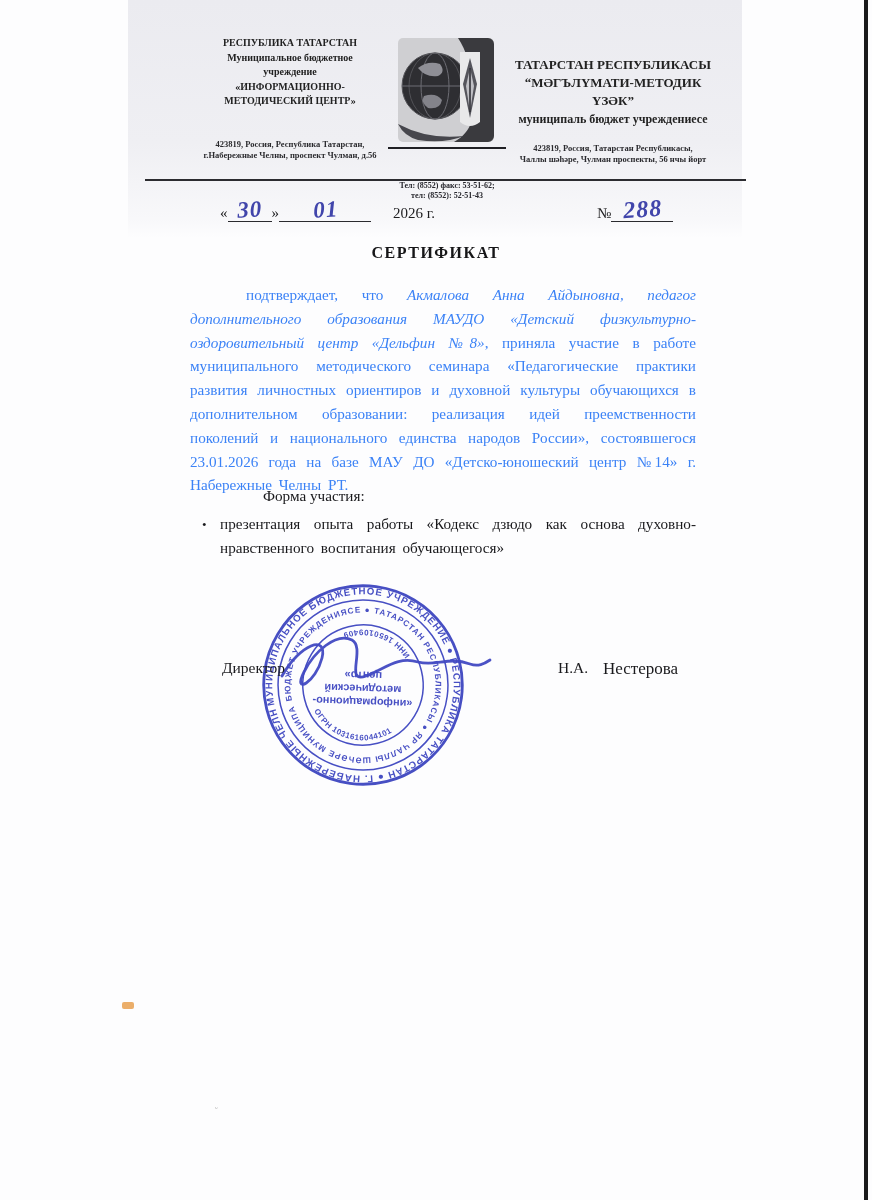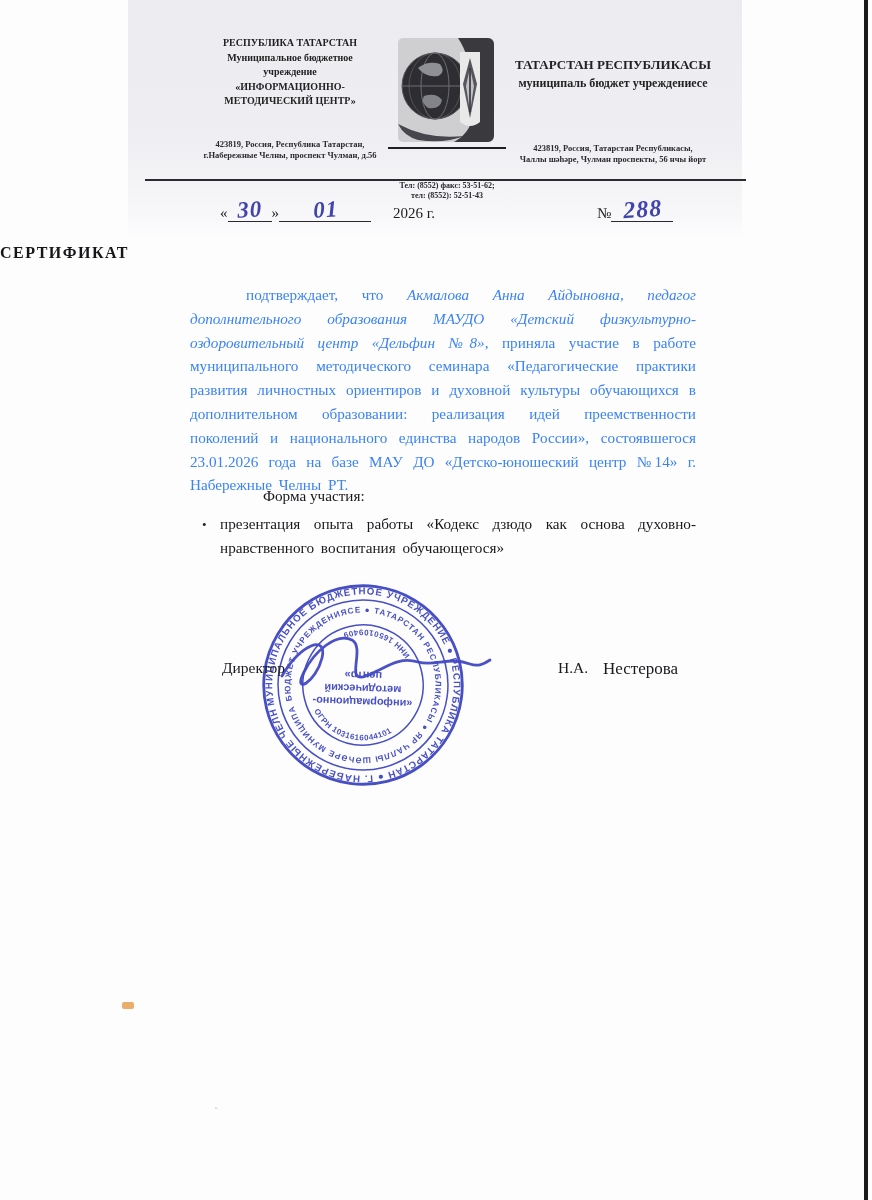--- a/index.html
+++ b/index.html
@@ -36,21 +36,21 @@
   .blank-month{width:92px;}
   .blank-num{width:62px;}
   .hand{
     font-family:"Liberation Serif", serif;font-style:italic;
     color:#4145ab;font-size:23px;font-weight:bold;letter-spacing:1px;
     display:inline-block;transform:rotate(-4deg) translateY(2px);
   }
   .num-row{left:597px;top:192px;height:30px;display:flex;align-items:flex-end;font-size:15px;}
   .num-row .hand{font-size:24px;}
   
-  .title{left:0;top:244px;width:872px;text-align:left;font-size:16px;font-weight:bold;letter-spacing:1.5px;color:#161618;}
+  .title{left:0;top:244px;width:872px;text-align:center;font-size:16px;font-weight:bold;letter-spacing:1.5px;color:#161618;}
   
   .body-par{
     left:190px;top:283px;width:506px;
     font-size:15.2px;line-height:23.8px;text-align:justify;text-indent:56px;
     color:#3b82f6; word-spacing:3px;
   }
   .body-par .it{font-style:italic;}
   .form-label{left:246px;top:487px;font-size:15.2px;color:#19191c;margin-left:17px;}
   .bullet-row{left:190px;top:512px;width:506px;display:flex;font-size:15.2px;line-height:24px;color:#19191c;}
   .bullet-glyph{width:18px;margin-left:12px;flex:none;font-size:13px;line-height:25px;}
@@ -102,20 +102,21 @@
   </svg>
 </div>
 <div class="abs logo-underline"></div>
 <div class="abs phones">
   <div>Тел:  (8552)  факс: 53-51-62;</div>
   <div>тел: (8552): 52-51-43</div>
 </div>
 
 <div class="abs hdr-block hdr-right">
   <div>ТАТАРСТАН РЕСПУБЛИКАСЫ</div>
+  <div>“МӘГЪЛҮМАТИ-МЕТОДИК ҮЗӘК”</div>
   <div class="l3">муниципаль  бюджет учреждениесе</div>
 </div>
 <div class="abs addr addr-right">
   <div>423819,  Россия, Татарстан Республикасы,</div>
   <div>Чаллы шәһәре,  Чулман  проспекты,  56 нчы йорт</div>
 </div>
 
 <div class="abs sep-line"></div>
 
 <div class="abs date-row">

